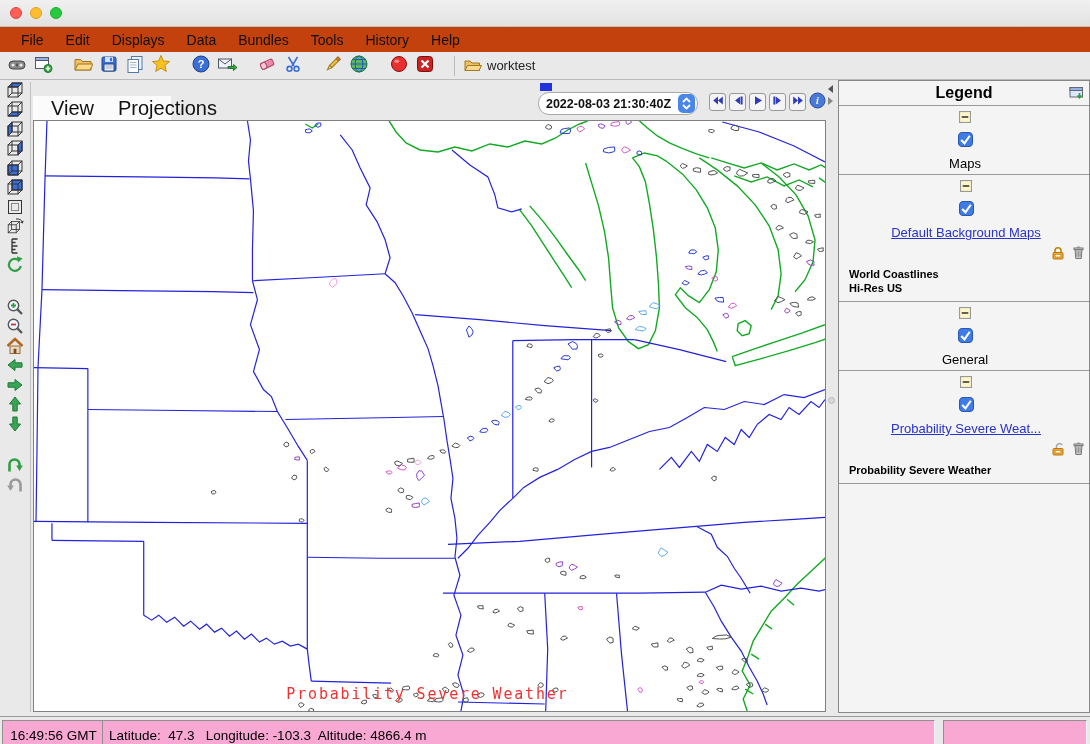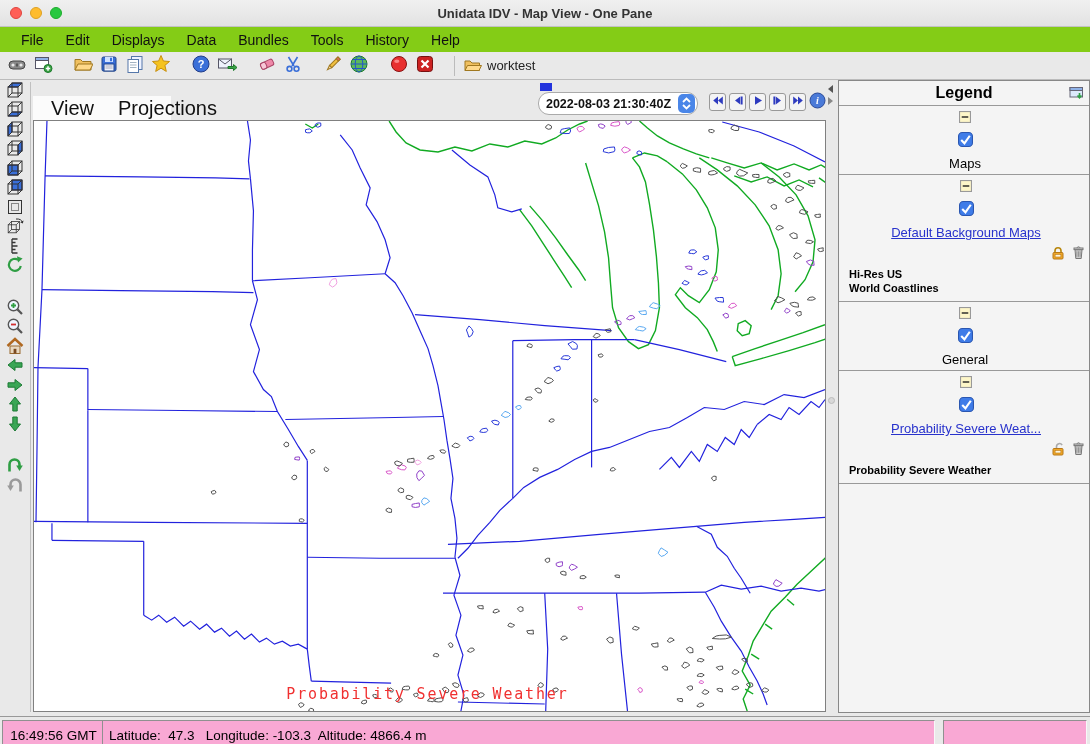--- a/index.html
+++ b/index.html
@@ -7,21 +7,21 @@
     font-family:"Liberation Sans", sans-serif; }
   .titlebar { position:absolute; left:0; top:0; width:1090px; height:27px;
     background:linear-gradient(#f0f0f0,#e2e2e2); border-bottom:1px solid #c2c2c2; }
   .traffic { position:absolute; top:7px; width:12px; height:12px; border-radius:50%; }
   .t-red { left:10px; background:#ff5f57; border:1px solid #e0443e; }
   .t-yellow { left:30px; background:#febc2e; border:1px solid #dea123; }
   .t-green { left:50px; background:#28c840; border:1px solid #1dad2b; }
   .title-text { position:absolute; top:6px; left:0; width:100%; text-align:center;
     font-size:13px; font-weight:bold; color:#333; }
   .menubar { position:absolute; left:0; top:27px; width:1090px; height:25px;
-    background:#84cc16; display:flex; align-items:center; padding-left:10px; }
+    background:#c2410c; display:flex; align-items:center; padding-left:10px; }
   .menu-item { font-size:14px; color:#111; padding:2px 11px; cursor:default; }
   .toolbar { position:absolute; left:0; top:52px; width:1090px; height:28px;
     background:#e9e9e9; border-bottom:1px solid #bbb; display:flex; align-items:center; padding-left:4px; }
   .tb-group { display:flex; align-items:center; margin-right:14px; }
   .tb-btn { width:26px; height:24px; display:flex; align-items:center; justify-content:center; }
   .tb-sep { width:1px; height:20px; background:#bbb; margin:0 8px 0 2px; }
   .tb-folder { display:flex; align-items:center; gap:5px; font-size:13px; color:#222; }
   .content { position:absolute; left:0; top:80px; width:1090px; height:636px; background:#e9e9e9; }
   .left-rail { position:absolute; left:0; top:2px; width:31px; height:630px;
     border-right:1px solid #c0c0c0; display:flex; flex-direction:column; align-items:center; }
@@ -72,21 +72,20 @@
   .sb-right { left:943px; width:144px; }
   .status-text { white-space:pre; }
 </style>
 </head>
 <body>
 
 <div class="titlebar">
   <span class="traffic t-red"></span>
   <span class="traffic t-yellow"></span>
   <span class="traffic t-green"></span>
-  <div class="title-text">Unidata IDV - Map View - One Pane</div>
 </div>
 
 <div class="menubar" id="menu-bar">
     <span class="menu-item">File</span>
     <span class="menu-item">Edit</span>
     <span class="menu-item">Displays</span>
     <span class="menu-item">Data</span>
     <span class="menu-item">Bundles</span>
     <span class="menu-item">Tools</span>
     <span class="menu-item">History</span>
@@ -707,22 +706,22 @@
                 <rect x="4.6" y="9.4" width="5.8" height="2.6" fill="#fff6dc" stroke="#b87818" stroke-width="0.6"></rect>
               </svg></span>
             <span><svg width="13" height="15" viewBox="0 0 13 15">
                 <path d="M5 2.8 a1.6 1.6 0 0 1 3 0" fill="none" stroke="#777"></path>
                 <rect x="2" y="3" width="9" height="1.6" fill="#ddd" stroke="#777"></rect>
                 <path d="M3 4.8 h7 l-0.8 8.7 h-5.4 Z" fill="#ccc" stroke="#777"></path>
                 <path d="M4.9 6.3 v5.5 M6.5 6.3 v5.5 M8.1 6.3 v5.5" stroke="#888" stroke-width="0.8"></path>
               </svg></span>
           </span>
         </div>
+        <div class="lg-sub">World Coastlines</div>
         <div class="lg-sub">Hi-Res US</div>
-        <div class="lg-sub">World Coastlines</div>
         <div style="height:6px"></div>
         <div class="lg-rule"></div>
         <div class="lg-row">
           <span><svg width="12" height="12" viewBox="0 0 11 11">
               <rect x="0.5" y="0.5" width="10" height="10" fill="#fdf6c8" stroke="#999"></rect>
               <line x1="2.5" y1="5.5" x2="8.5" y2="5.5" stroke="#222" stroke-width="1.3"></line>
             </svg></span>
           <span><svg width="15" height="15" viewBox="0 0 14 14">
               <rect x="0.5" y="0.5" width="13" height="13" rx="3.5" fill="#3f7ce8" stroke="#2a56b0"></rect>
               <path d="M3 7.5 L6 10.5 L11 3.5" stroke="#fff" stroke-width="2" fill="none"></path>

